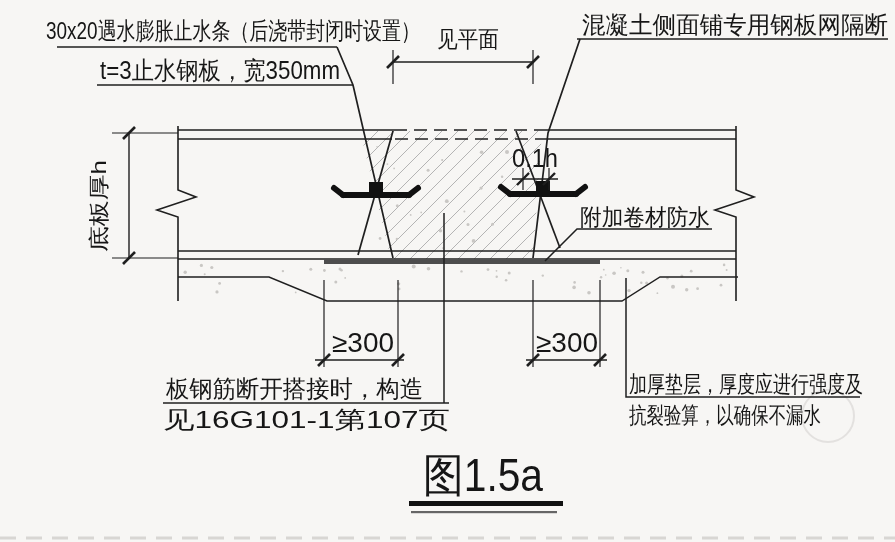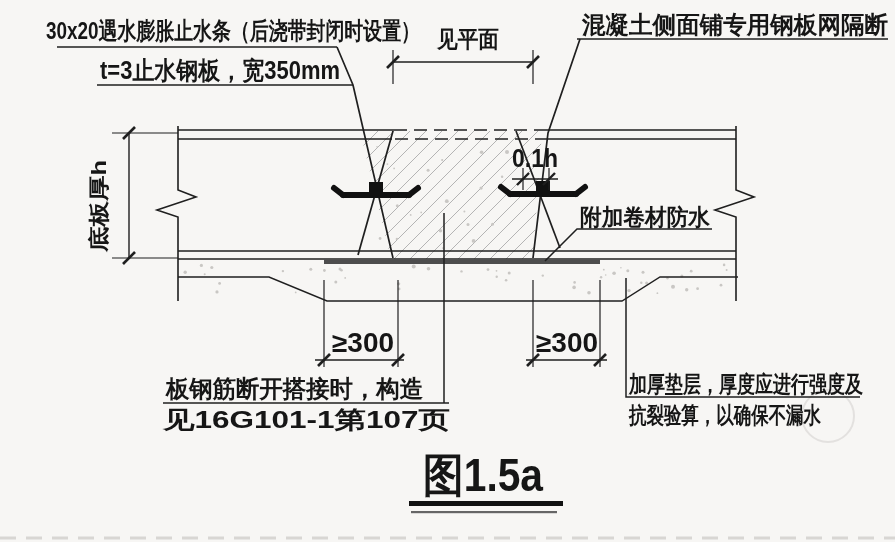--- a/index.html
+++ b/index.html
@@ -2,21 +2,21 @@
 <html><head>
 <meta charset="utf-8">
 <style>
   html,body{margin:0;padding:0;}
   body{
     width:895px;height:542px;
     background:#f7f6f4;
     font-family:"Liberation Sans","DejaVu Sans",sans-serif;
     overflow:hidden;
   }
-  #drawing{position:relative;width:895px;height:542px;font-weight:bold;}
+  #drawing{position:relative;width:895px;height:542px;}
   svg{position:absolute;left:0;top:0;}
   svg text{fill:#161616;}
 </style>
 </head>
 <body>
 
 <div id="drawing">
 <svg width="895" height="542" viewBox="0 0 895 542">
 
   <defs>

